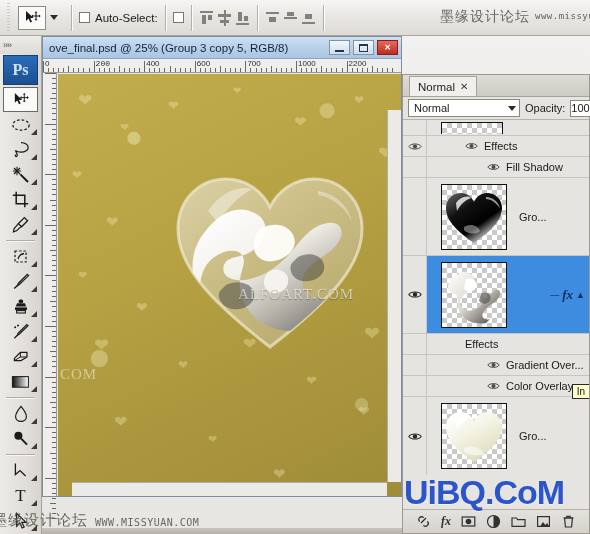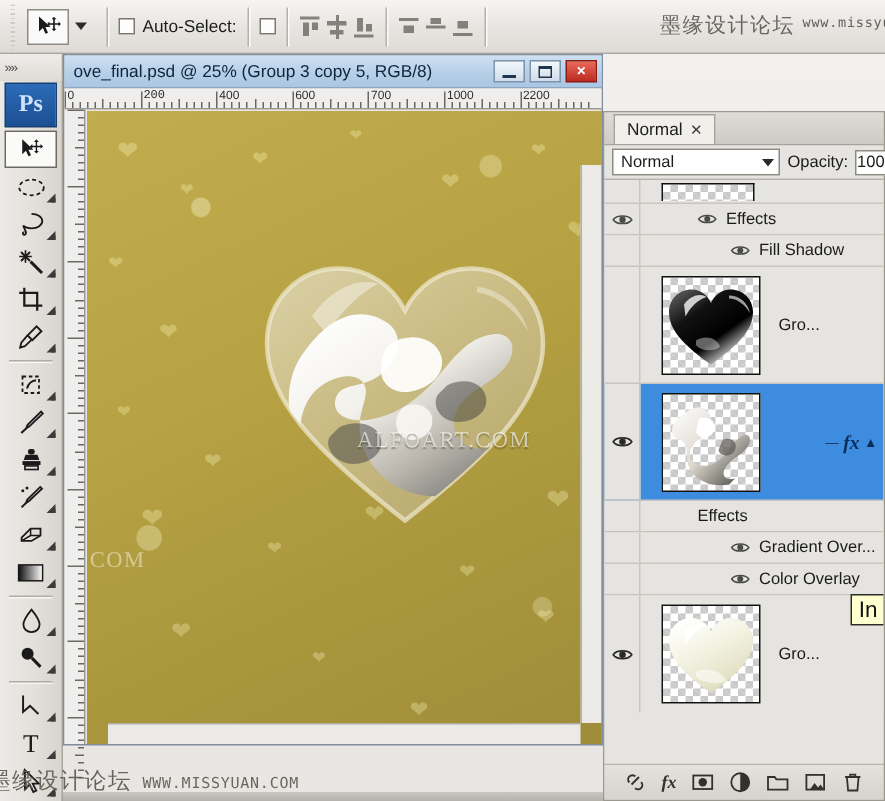--- a/index.html
+++ b/index.html
@@ -259,23 +259,23 @@
   .layer-row.selected .fx-mark { color:#0b2e58; }
   .effects-row {
     height:21px; display:flex; align-items:center;
     border-bottom:1px solid #c8c5be; background:#e6e4e0;
     font-size:11px; color:#1a1a1a;
   }
   .effects-row .eye-cell { border-right:1px solid #c8c5be; height:100%; }
   .eff-indent-1 { padding-left:62px; }
   .eff-eye { width:13px;height:10px; margin-right:6px; }
   #tooltip {
-    position:absolute; right:-1px; top:276px;
+    position:absolute; right:-1px; top:264px;
     background:#ffffd0; border:1px solid #2a2a2a;
-    font-size:15px; color:#111; padding:1px 4px; white-space:nowrap;
+    font-size:10px; color:#111; padding:1px 4px; white-space:nowrap;
     z-index:60;
   }
   #panel-footer {
     height:24px; border-top:1px solid #b6b3ac;
     background:linear-gradient(180deg,#e4e2dd,#d6d3cd);
     display:flex; align-items:center; justify-content:space-around;
     padding:0 8px;
   }
   .foot-ic { width:15px;height:15px; color:#33312d; }
   #wm-uibq {
@@ -976,15 +976,16 @@
         <rect x="1.6" y="2.6" width="11.8" height="9.8" fill="none" stroke="#33312d" stroke-width="1.2"></rect>
         <path d="M4 12.4 l3-4.4 2.4 3 1.6-2 2.4 3.4 z" fill="#33312d"></path>
       </svg>
       <svg class="foot-ic" viewBox="0 0 15 15">
         <path d="M3.6 4 h7.8 l-0.8 9 h-6.2 z" fill="none" stroke="#33312d" stroke-width="1.2"></path>
         <path d="M2.4 4 h10.2 M5.8 4 V2.4 h3.4 V4" fill="none" stroke="#33312d" stroke-width="1.2"></path>
       </svg>
     </div>
   </div>
 
+  <div id="wm-uibq">UiBQ.CoM</div>
 
   <div id="app-bottom-strip"></div>
 </div>
 
 </body></html>

